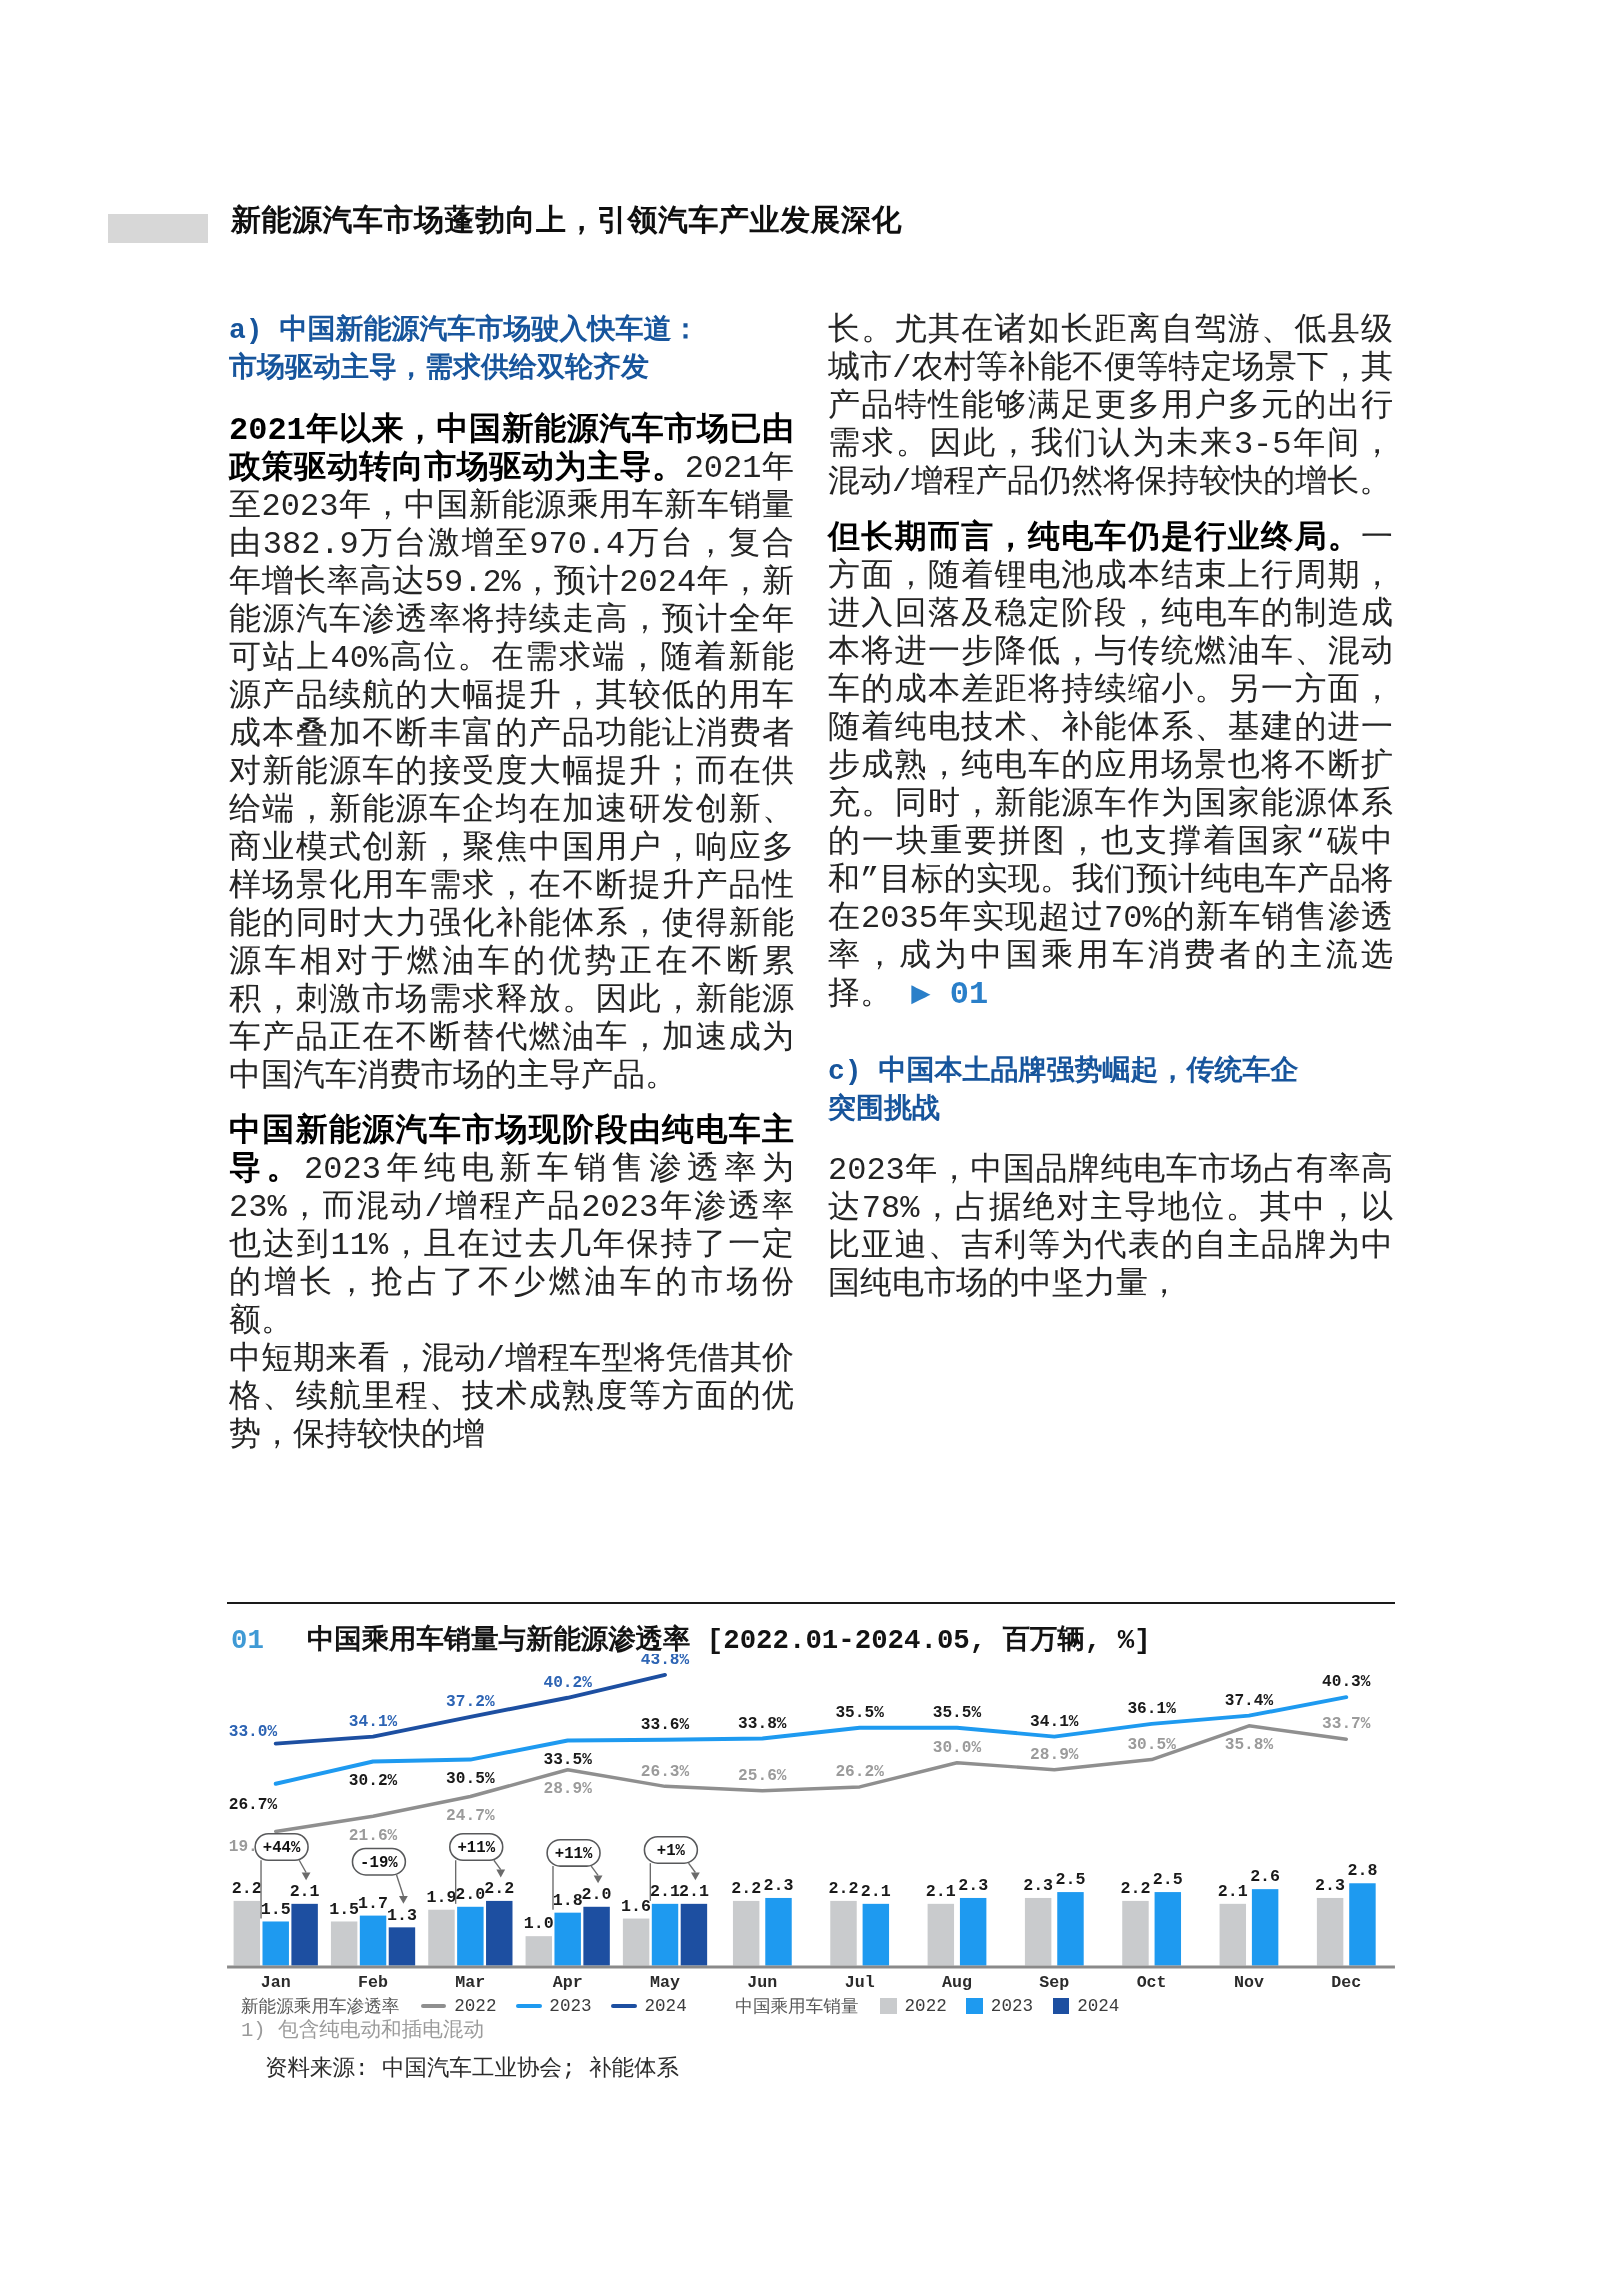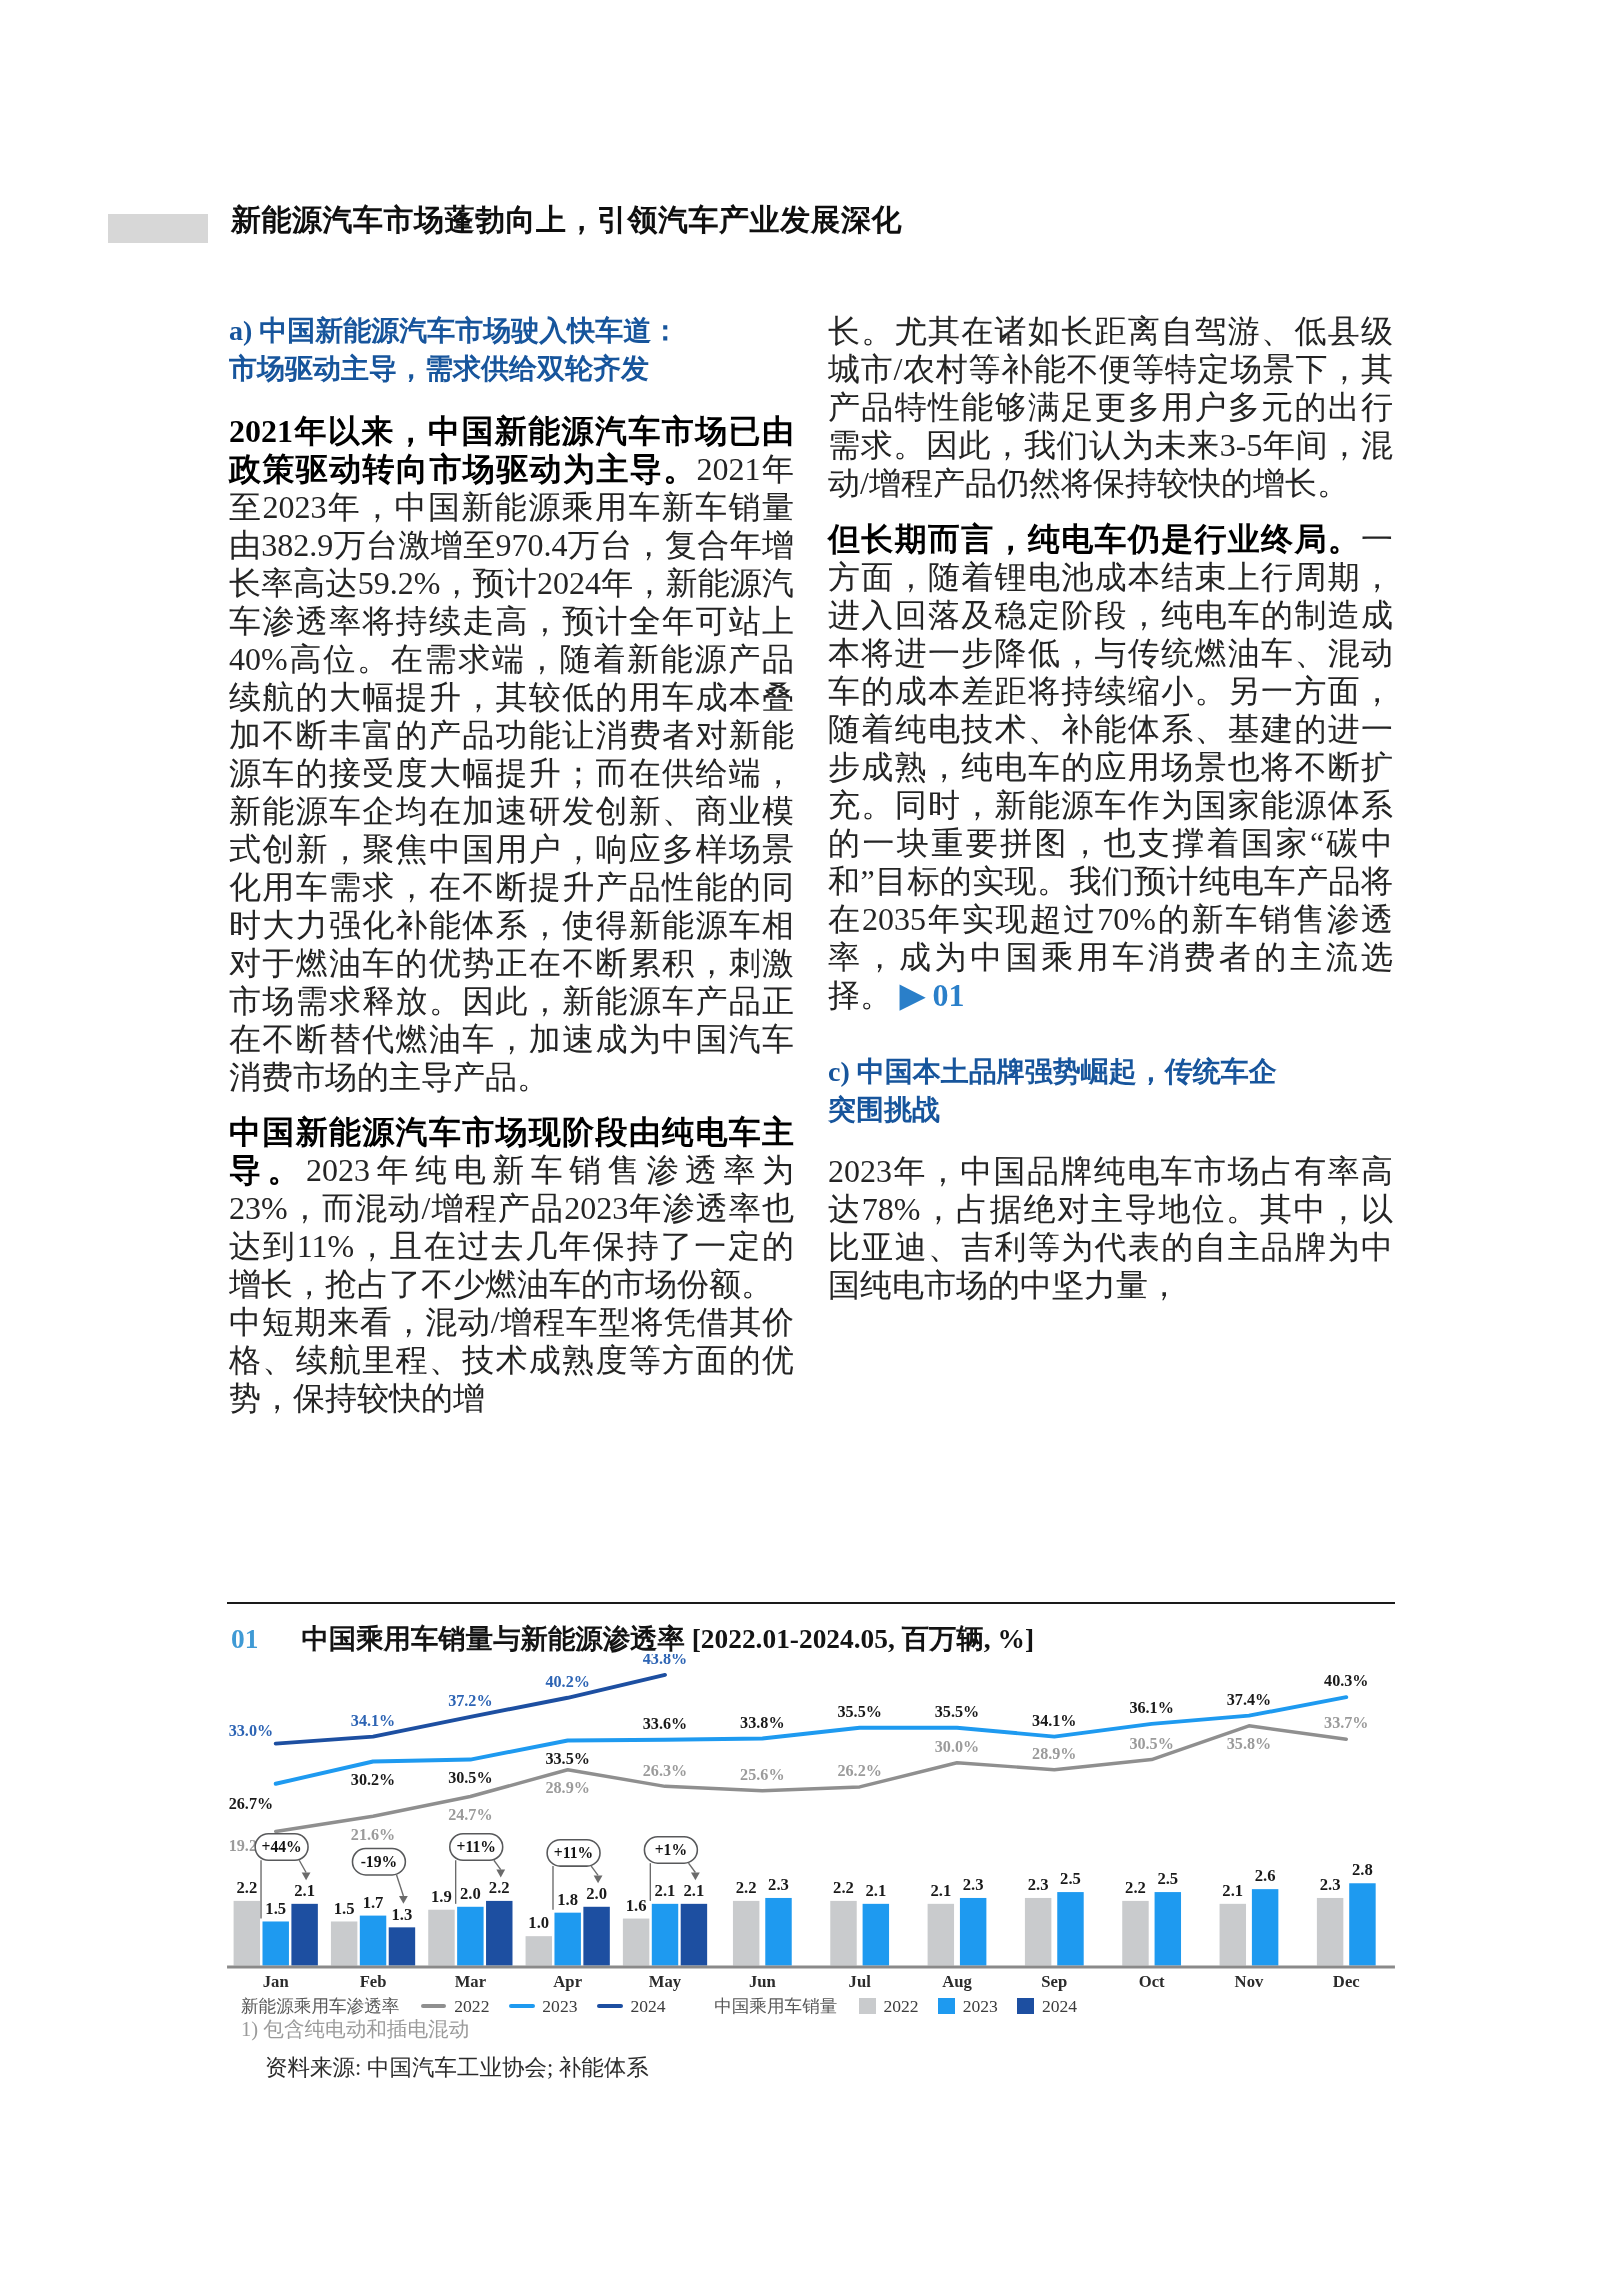--- a/index.html
+++ b/index.html
@@ -1,17 +1,17 @@
 <!DOCTYPE html>
 <html><head>
 <meta charset="utf-8">
 <style>
   html,body{margin:0;padding:0;background:#ffffff;}
   .page{position:relative;width:1621px;height:2176px;background:#fff;overflow:hidden;
-        font-family:Liberation Serif, serif;color:#222;}
+        font-family:Liberation Mono, monospace;color:#222;}
   .deco-bar{position:absolute;left:108px;top:214px;width:100px;height:29px;background:#d7d7d7;}
   .page-title{position:absolute;left:231px;top:200px;margin:0;font-size:30px;font-weight:700;
               color:#0f0f0f;letter-spacing:0.5px;white-space:nowrap;}
   .col{position:absolute;top:312px;width:565px;}
   .col-left{left:229px;}
   .col-right{left:828px;}
   .sec-heading{margin:39px 0 23.5px 0;font-size:28px;line-height:38px;font-weight:700;color:#17559c;}
   .sec-heading.first{margin-top:0;}
   .body-para{margin:0 0 17.6px 0;font-size:32px;line-height:38px;text-align:justify;color:#242424;}
   .body-para strong{color:#000;}

